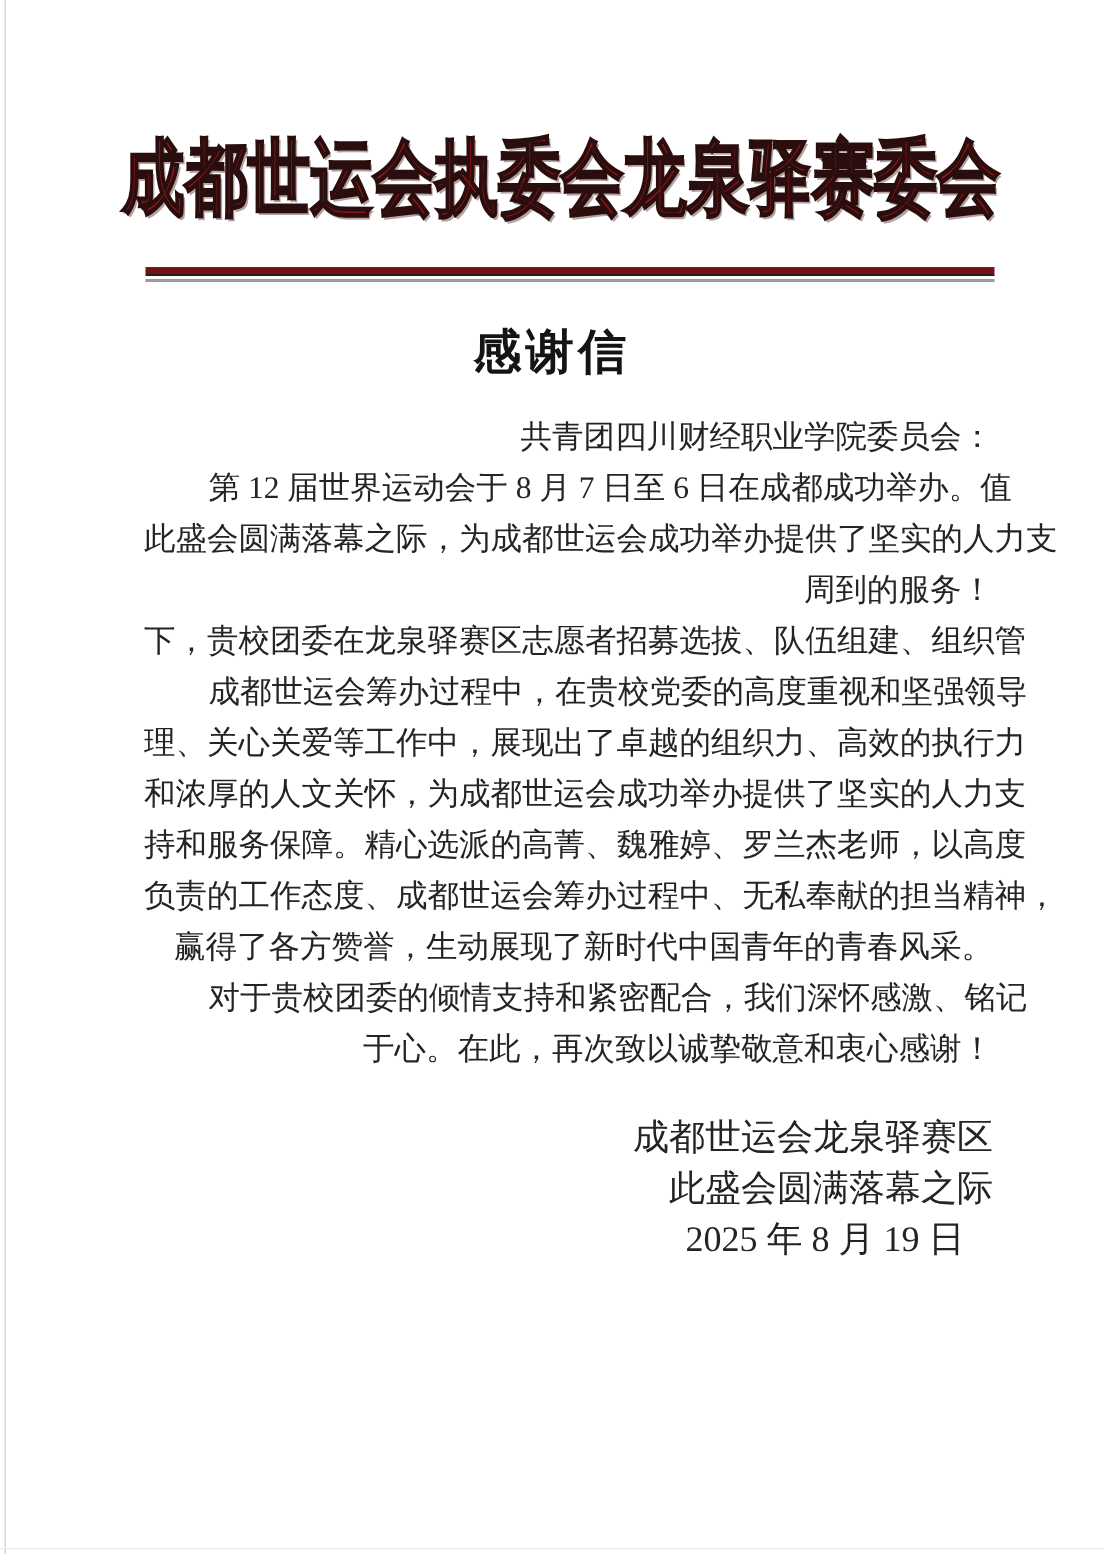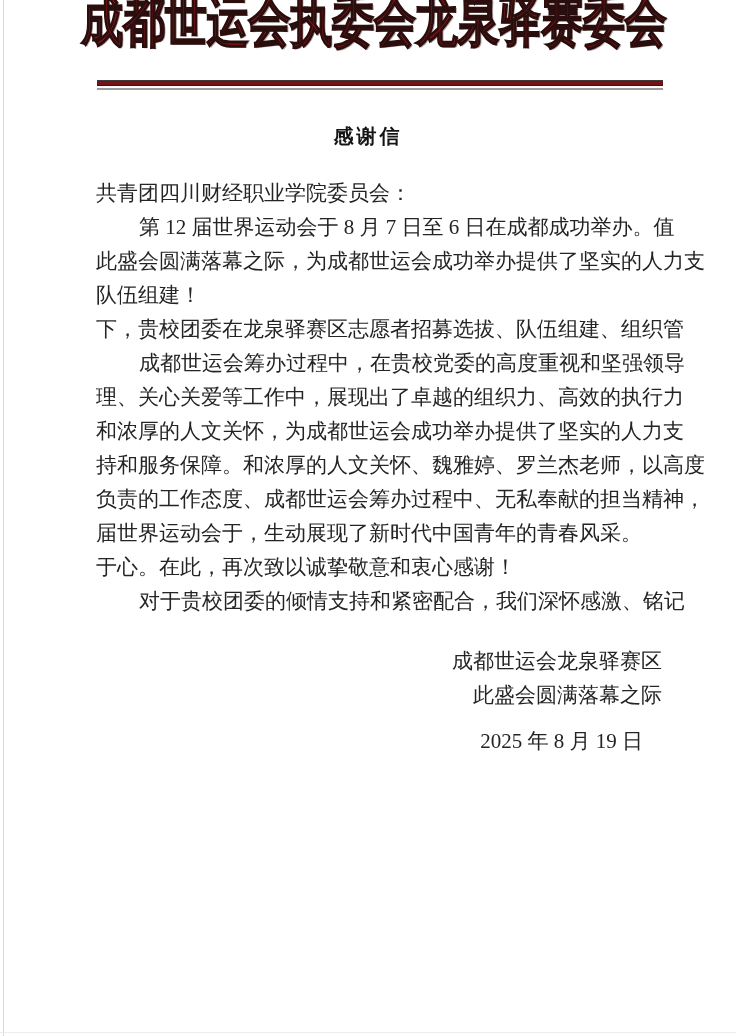--- a/index.html
+++ b/index.html
@@ -13,21 +13,21 @@
     color: #1e1e1e;
   }
   .scan-edge-left {
     position: absolute; left: 3px; top: 0; bottom: 0;
     width: 1px; background: #d8d8d8;
   }
   .scan-edge-bottom {
     position: absolute; left: 0; right: 0; bottom: 3px;
     height: 1px; background: #ececec;
   }
-  .letterhead { text-align: center; padding-left: 12px; }
+  .letterhead { text-align: center; padding-top: 98px; padding-left: 12px; }
   .masthead-title {
     display: inline-block;
     font-weight: bold;
     font-size: 44px;
     line-height: 44px;
     white-space: nowrap;
     color: #8e161a;
     -webkit-text-stroke: 1.2px #2a0d0d;
     text-shadow: 1.5px 1.5px 0 rgba(70, 25, 25, 0.4);
     transform: scale(0.95, 1.25);
@@ -36,44 +36,45 @@
   .rule { width: 566px; margin: 36px 0 0 97px; }
   .rule-thick {
     height: 6px;
     background: linear-gradient(to bottom, #3a3a3a 0 1px, #771114 1px 5px, #1f1f1f 5px 6px);
   }
   .rule-thin { height: 2px; margin-top: 2px; background: #9b9b9b; }
   .letter-heading {
     text-align: center;
     padding-left: 0;
     margin-top: 28px;
-    font-size: 20px;
+    font-size: 32px;
     line-height: 36px;
     font-weight: bold;
     letter-spacing: 3px;
     color: #141414;
   }
   .body-text {
     width: 566px;
     margin: 22px 0 0 96px;
     font-size: 21px;
     line-height: 34px;
     color: #242424;
+    text-align: right;
   }
   .body-line { white-space: nowrap; }
   .body-line.indent { padding-left: 43px; }
   .signature {
     width: 566px;
     margin: 26px 0 0 96px;
-    font-size: 21px;
+    font-size: 24px;
     line-height: 34px;
     text-align: right;
     color: #242424;
   }
-  .signature .sig-date { padding-right: 19px; margin-top: 12px; }
+  .signature .sig-date { padding-right: 19px; }
 </style>
 </head>
 <body>
 
 <div class="page">
   <div class="scan-edge-left"></div>
   <div class="scan-edge-bottom"></div>
 
   <div class="letterhead">
     <div class="masthead-title">成都世运会执委会龙泉驿赛委会</div>
@@ -83,30 +84,30 @@
     <div class="rule-thick"></div>
     <div class="rule-thin"></div>
   </div>
 
   <div class="letter-heading">感谢信</div>
 
   <div class="body-text">
       <div class="body-line">共青团四川财经职业学院委员会：</div>
       <div class="body-line indent">第 12 届世界运动会于 8 月 7 日至 6 日在成都成功举办。值</div>
       <div class="body-line">此盛会圆满落幕之际，为成都世运会成功举办提供了坚实的人力支</div>
-      <div class="body-line">队伍组建！</div>
+      <div class="body-line">周到的服务！</div>
       <div class="body-line">下，贵校团委在龙泉驿赛区志愿者招募选拔、队伍组建、组织管</div>
       <div class="body-line indent">成都世运会筹办过程中，在贵校党委的高度重视和坚强领导</div>
       <div class="body-line">理、关心关爱等工作中，展现出了卓越的组织力、高效的执行力</div>
       <div class="body-line">和浓厚的人文关怀，为成都世运会成功举办提供了坚实的人力支</div>
-      <div class="body-line">持和服务保障。和浓厚的人文关怀、魏雅婷、罗兰杰老师，以高度</div>
+      <div class="body-line">持和服务保障。精心选派的高菁、魏雅婷、罗兰杰老师，以高度</div>
       <div class="body-line">负责的工作态度、成都世运会筹办过程中、无私奉献的担当精神，</div>
-      <div class="body-line">届世界运动会于，生动展现了新时代中国青年的青春风采。</div>
+      <div class="body-line">赢得了各方赞誉，生动展现了新时代中国青年的青春风采。</div>
+      <div class="body-line indent">对于贵校团委的倾情支持和紧密配合，我们深怀感激、铭记</div>
       <div class="body-line">于心。在此，再次致以诚挚敬意和衷心感谢！</div>
-      <div class="body-line indent">对于贵校团委的倾情支持和紧密配合，我们深怀感激、铭记</div>
     </div>
 
   <div class="signature">
     <div class="sig-org1">成都世运会龙泉驿赛区</div>
     <div class="sig-org2">此盛会圆满落幕之际</div>
     <div class="sig-date">2025 年 8 月 19 日</div>
   </div>
 </div>
 
 </body></html>

